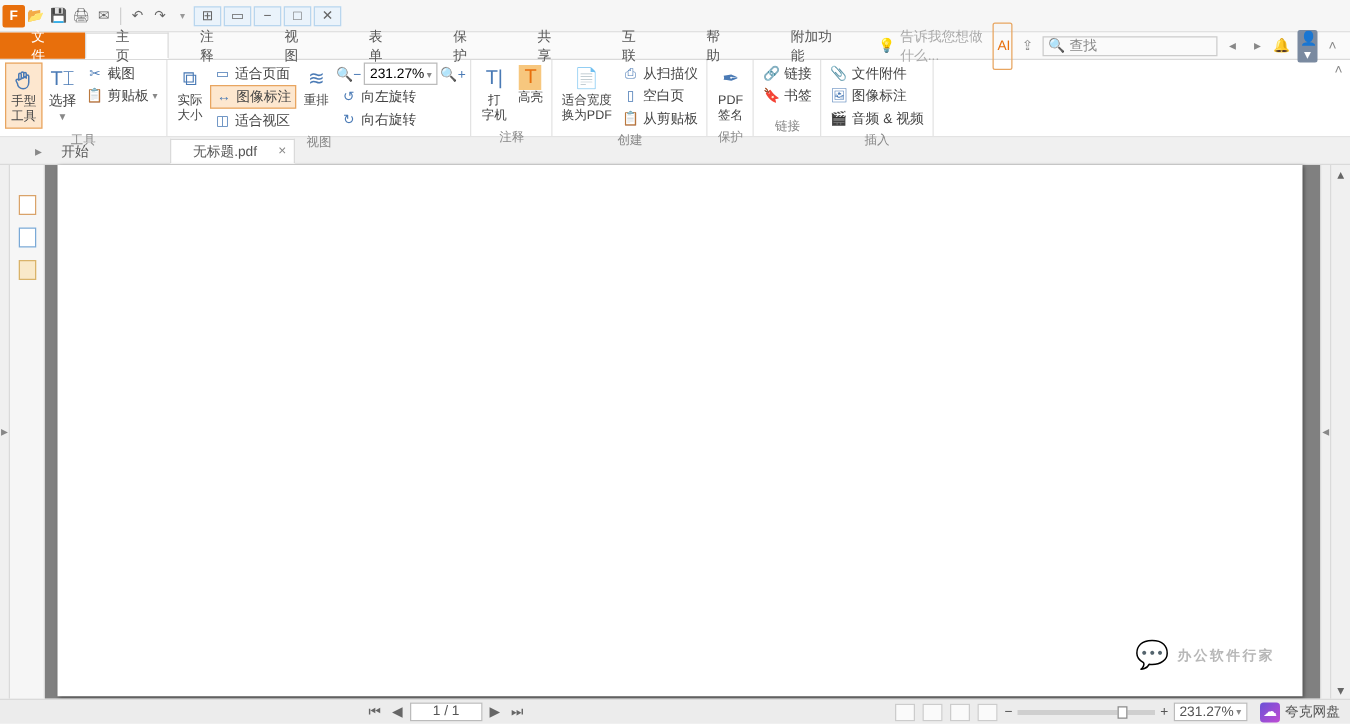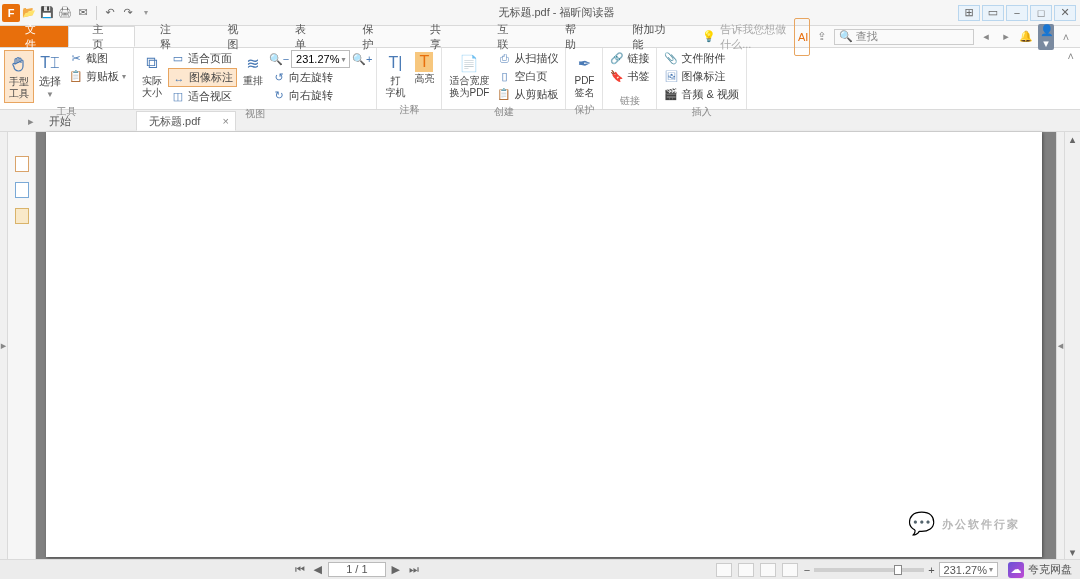--- a/index.html
+++ b/index.html
@@ -41,21 +41,21 @@
 .smbtn .ic { width: 14px; height: 14px; display: flex; align-items: center; justify-content: center; font-size: 11px; color: #4a7ab5; }
 .smbtn.sel { background: #fde7cf; border: 1px solid #e8a560; }
 .zoombox { border: 1px solid #bbb; height: 18px; padding: 0 4px; display: flex; align-items: center; gap: 2px; }
 .ribbon .hand-ic { color:#4a7ab5; }
 .ribbon .orange { color:#e86f0c; }
 .ribbon svg { display:block; }
 
 
 .doctabs { height: 22px; background: #f0f0f0; display: flex; align-items: flex-end; border-bottom: 1px solid #dadada; padding-left: 28px; }
 .doctab { height: 20px; padding: 0 24px 0 12px; display: flex; align-items: center; color: #555; border: 1px solid transparent; position: relative; min-width: 100px; }
-.doctab.active { background: #fff; border: 1px solid #dadada; border-bottom: 1px solid #fff; }
+.doctab.active { background: #fff; border: 1px solid #dadada; border-bottom: 1px solid #fff; justify-content: center; }
 .doctab .close { position: absolute; right: 6px; color: #888; }
 .doctab-handle { width:8px; height:20px; display:flex; align-items:center; color:#888; }
 
 
 .workspace { position: absolute; top: 132px; bottom: 20px; left: 0; right: 0; display: flex; background: #f0f0f0; }
 .leftrail { width: 28px; background: #f6f6f6; border-right: 1px solid #dadada; display: flex; flex-direction: column; align-items: center; gap: 10px; padding-top: 24px; }
 .leftrail .ri { width: 16px; height: 16px; display:flex; align-items:center; justify-content:center; }
 .rail-ic { width:14px; height:16px; border:1px solid; }
 .content { flex: 1; position: relative; background: #808080; }
 .page { position: absolute; left: 10px; top: 0; right: 14px; bottom: 2px; background: #fff; box-shadow: 1px 1px 3px rgba(0,0,0,.4); }
@@ -91,21 +91,20 @@
     <span class="q logo">F</span>
     <span class="q" style="color:#e89b3d">📂</span>
     <span class="q" style="color:#6a5acd">💾</span>
     <span class="q">🖨</span>
     <span class="q">✉</span>
     <span class="sep"></span>
     <span class="q">↶</span>
     <span class="q">↷</span>
     <span class="q" style="font-size:8px;color:#999">▾</span>
   </div>
-  <div class="title-center">无标题.pdf - 福昕阅读器</div>
   <div class="win-ctrls">
     <span class="w light">⊞</span>
     <span class="w light">▭</span>
     <span class="w light">−</span>
     <span class="w light">□</span>
     <span class="w light">✕</span>
   </div>
 </div>
 
 <div class="menu">

